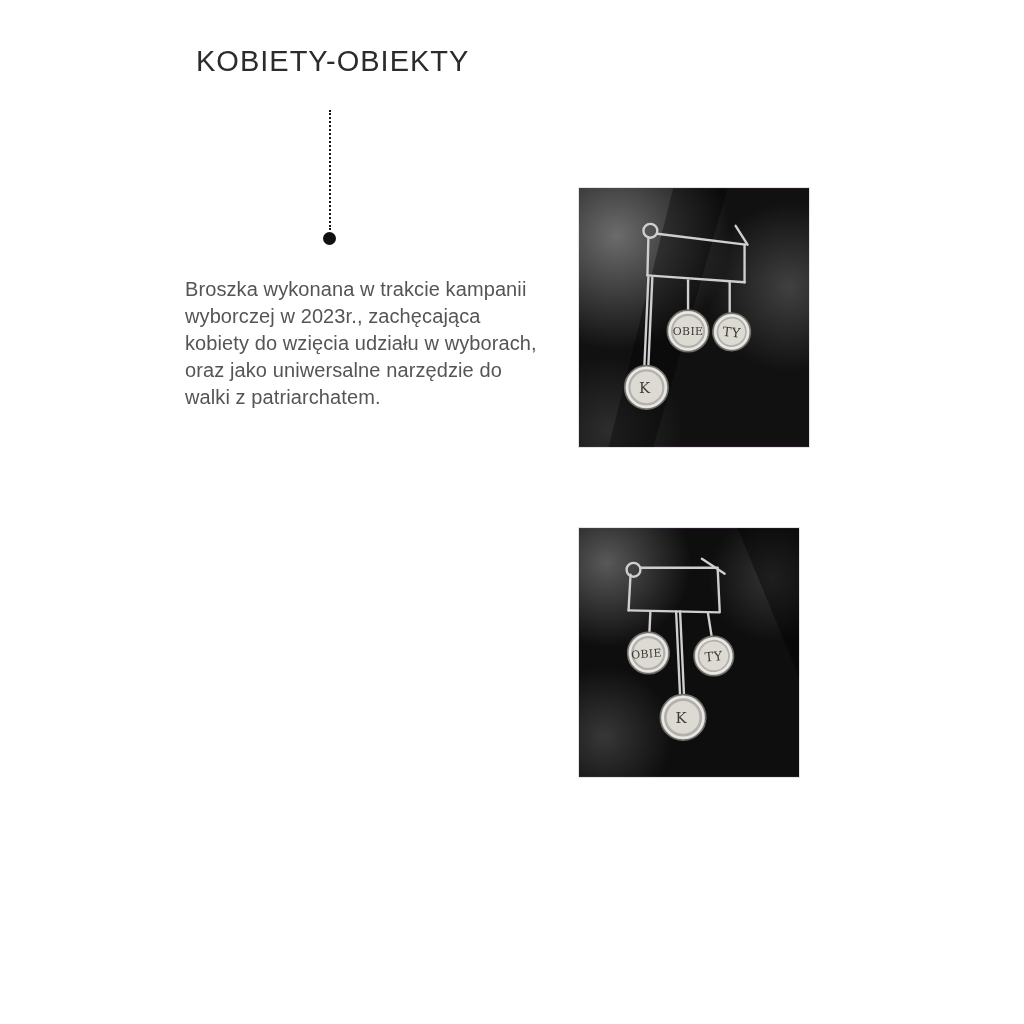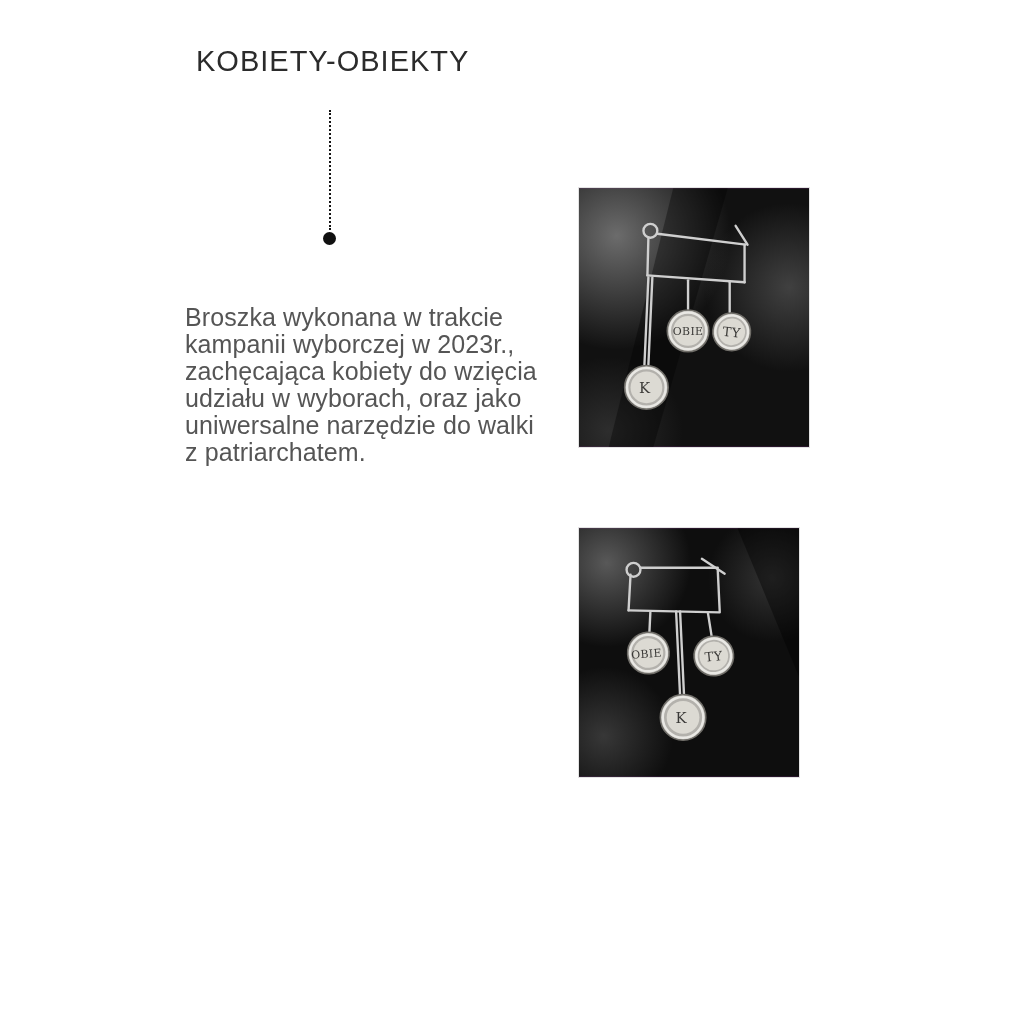--- a/index.html
+++ b/index.html
@@ -37,23 +37,23 @@
     left: 323px;
     top: 232px;
     width: 13px;
     height: 13px;
     border-radius: 50%;
     background: #101010;
   }
   .description {
     position: absolute;
     left: 185px;
-    top: 304px;
+    top: 276px;
     width: 362px;
-    font-size: 25px;
+    font-size: 20px;
     line-height: 27px;
     color: #555555;
     letter-spacing: 0.1px;
   }
   .photo {
     position: absolute;
     border: 1px solid #e3e3e3;
     background: #d946ef;
   }
   .photo-1 { left: 578px; top: 187px; width: 232px; height: 261px; }

